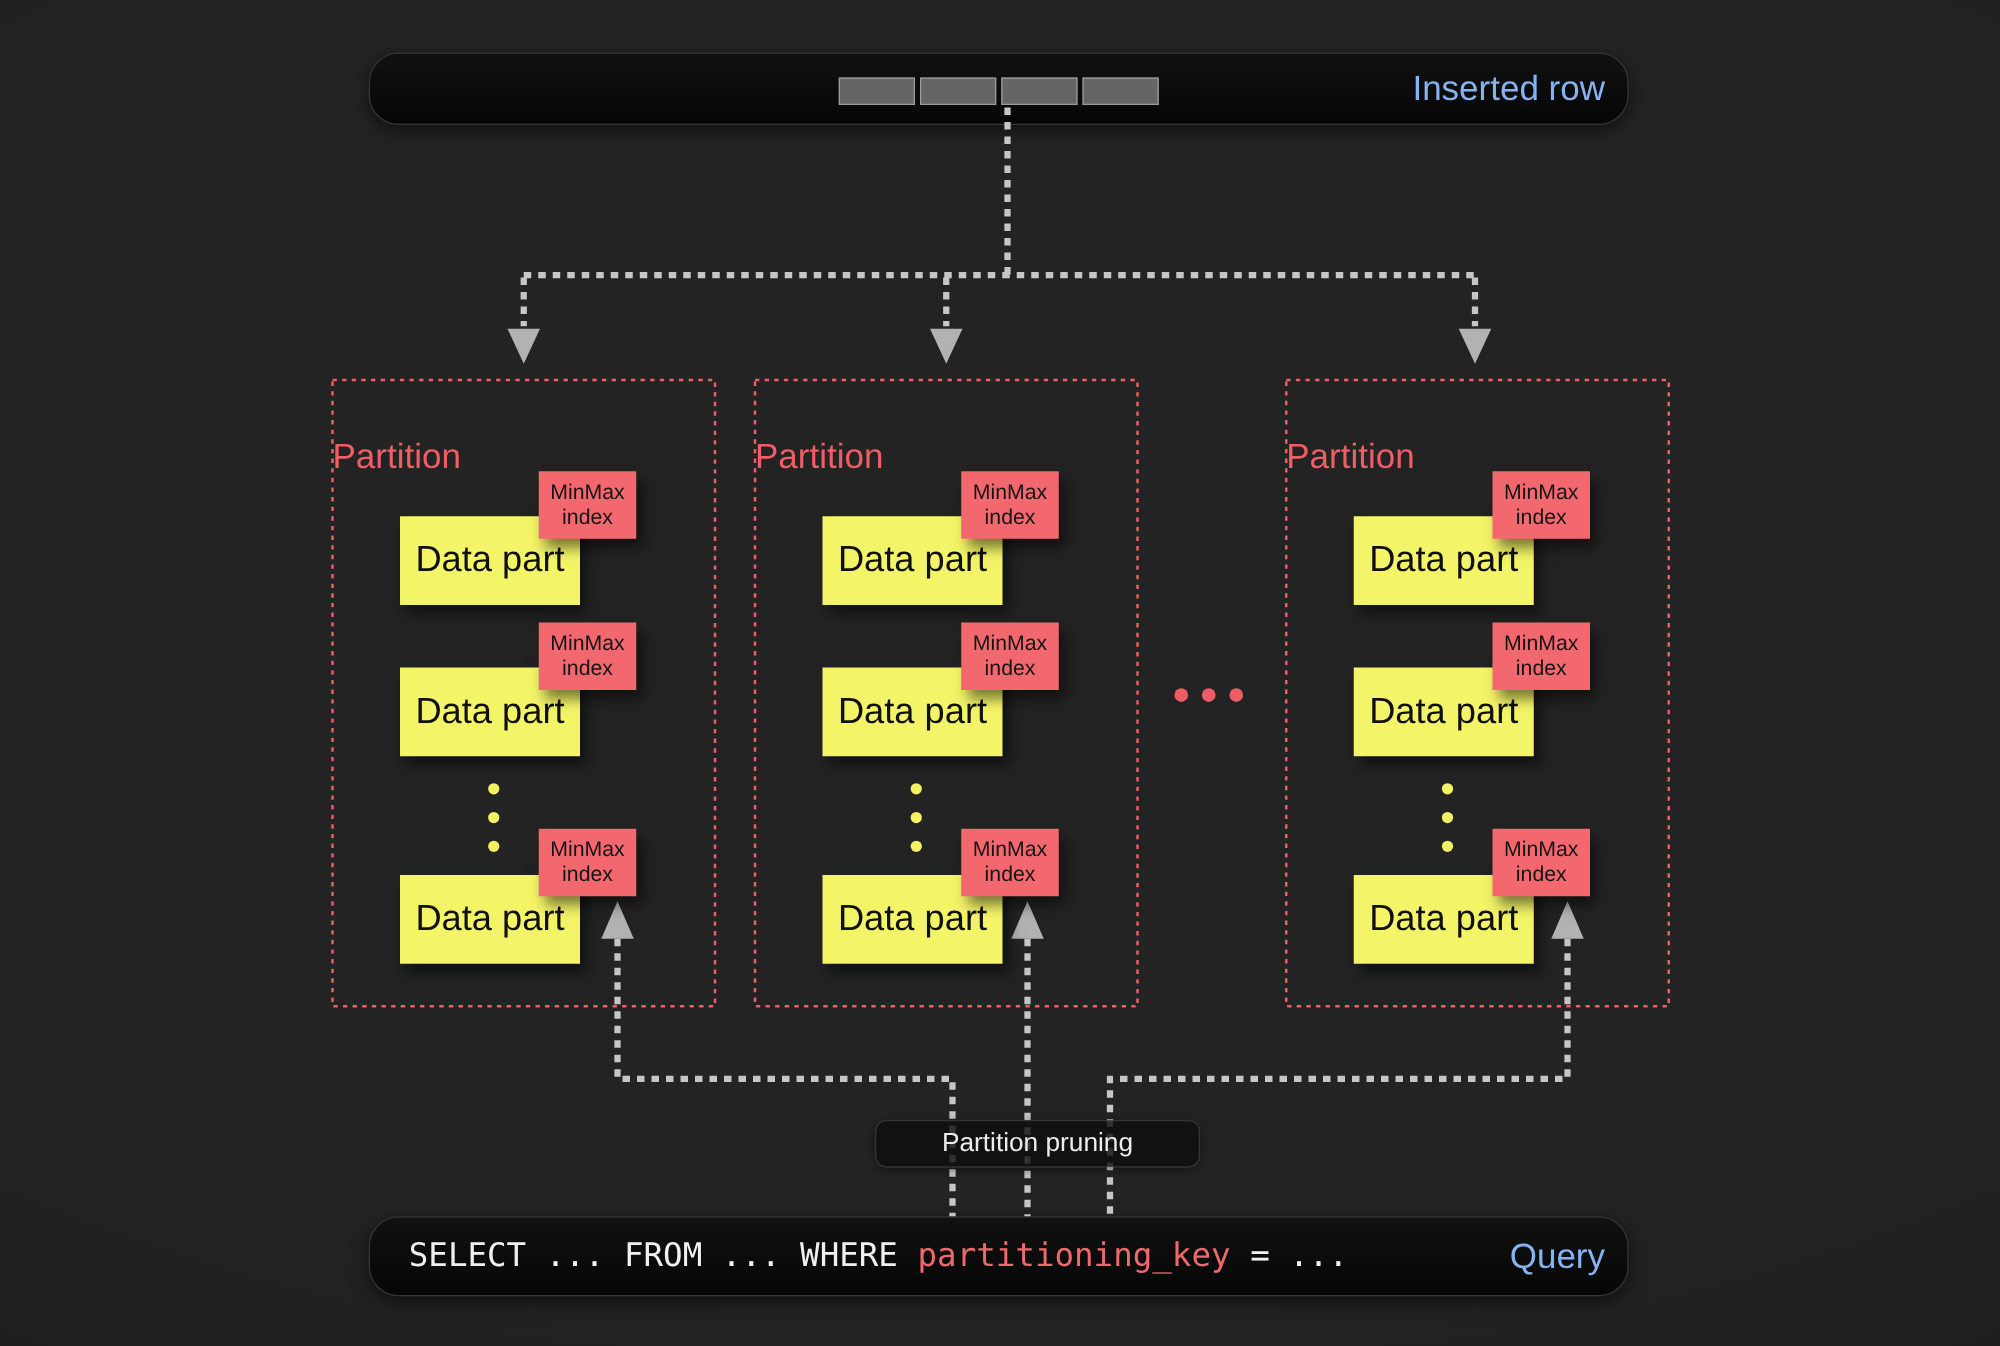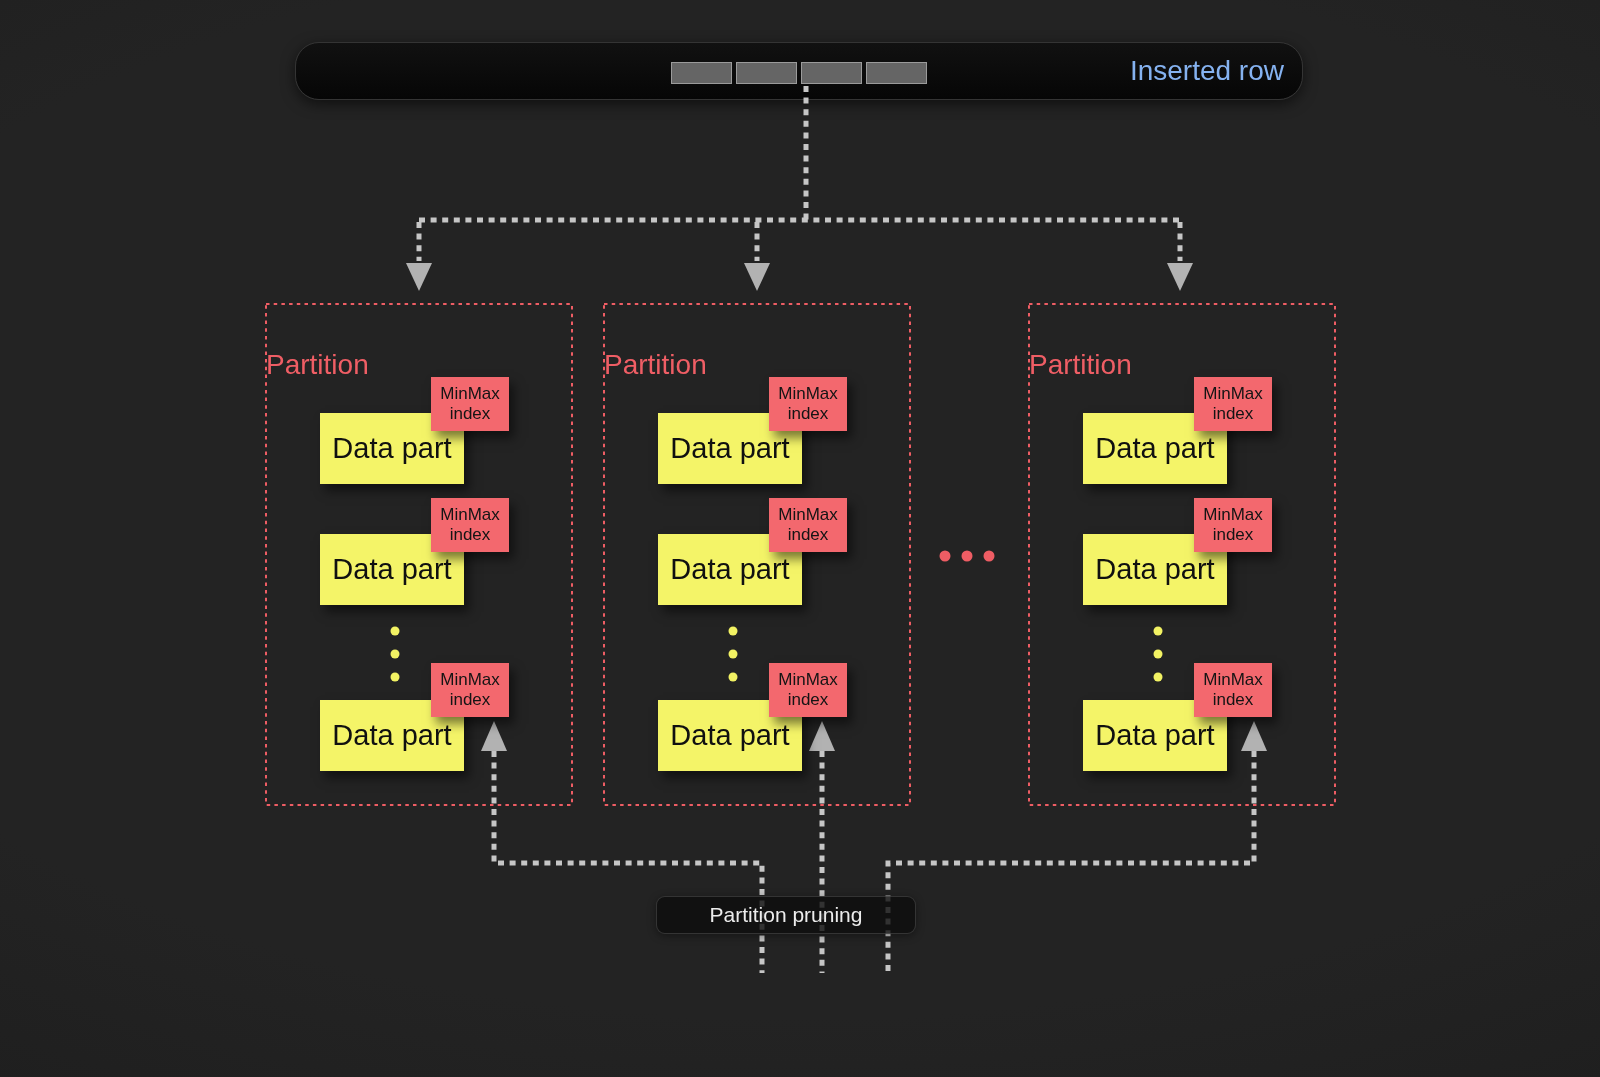--- a/index.html
+++ b/index.html
@@ -20,21 +20,21 @@
   .rowbar{position:absolute;left:375px;top:19px;display:flex;gap:4px;}
   .rowcell{width:61px;height:22px;background:#656565;border:1px solid #9b9b9b;box-sizing:border-box;}
   .chip{
     position:absolute;box-sizing:border-box;
     background:rgba(12,12,12,.8);border:1px solid rgba(120,120,120,.35);
     border-radius:9px;color:#ececec;font-size:21px;
     display:flex;align-items:center;justify-content:center;
     box-shadow:0 2px 8px rgba(0,0,0,.4);white-space:nowrap;
   }
   #routing-chip{left:677px;top:138px;width:257px;height:36px;}
-  #pruning-chip{left:656px;top:896px;width:260px;height:38px;}
+  #pruning-chip{left:700px;top:896px;width:260px;height:38px;}
   #connector-layer{position:absolute;left:0;top:0;}
   .partition{position:absolute;top:304px;width:306px;height:501px;}
   .ptitle{position:absolute;top:13px;left:0;width:100%;text-align:left;color:#ef5e65;font-size:28px;margin-top:32px;}
   .dp{
     position:absolute;left:54px;width:144px;height:71px;background:#f4f468;
     box-shadow:5px 7px 10px rgba(0,0,0,.5);
     display:flex;align-items:center;justify-content:center;
     color:#101010;font-size:29px;z-index:1;white-space:nowrap;
   }
   .mm{
@@ -58,20 +58,24 @@
   <div class="panel" id="top-panel">
     <div class="rowbar">
       <div class="rowcell"></div>
       <div class="rowcell"></div>
       <div class="rowcell"></div>
       <div class="rowcell"></div>
     </div>
     <div class="blue-label">Inserted row</div>
   </div>
 
+  <div class="panel" id="query-panel">
+    <div class="sql"><span>SELECT ... FROM ... WHERE </span><span class="key">partitioning_key</span><span> = ...</span></div>
+    <div class="blue-label">Query</div>
+  </div>
 
   <svg id="connector-layer" width="1600" height="1077" viewBox="0 0 1600 1077">
 
     <g stroke="#ee5d64" stroke-width="2" stroke-dasharray="3.5 4.2" fill="none">
       <rect x="266" y="304" width="306" height="501"></rect>
       <rect x="604" y="304" width="306" height="501"></rect>
       <rect x="1029" y="304" width="306" height="501"></rect>
     </g>
 
     <g stroke="#c6c6c6" stroke-width="5" stroke-dasharray="6 5.6" fill="none">

